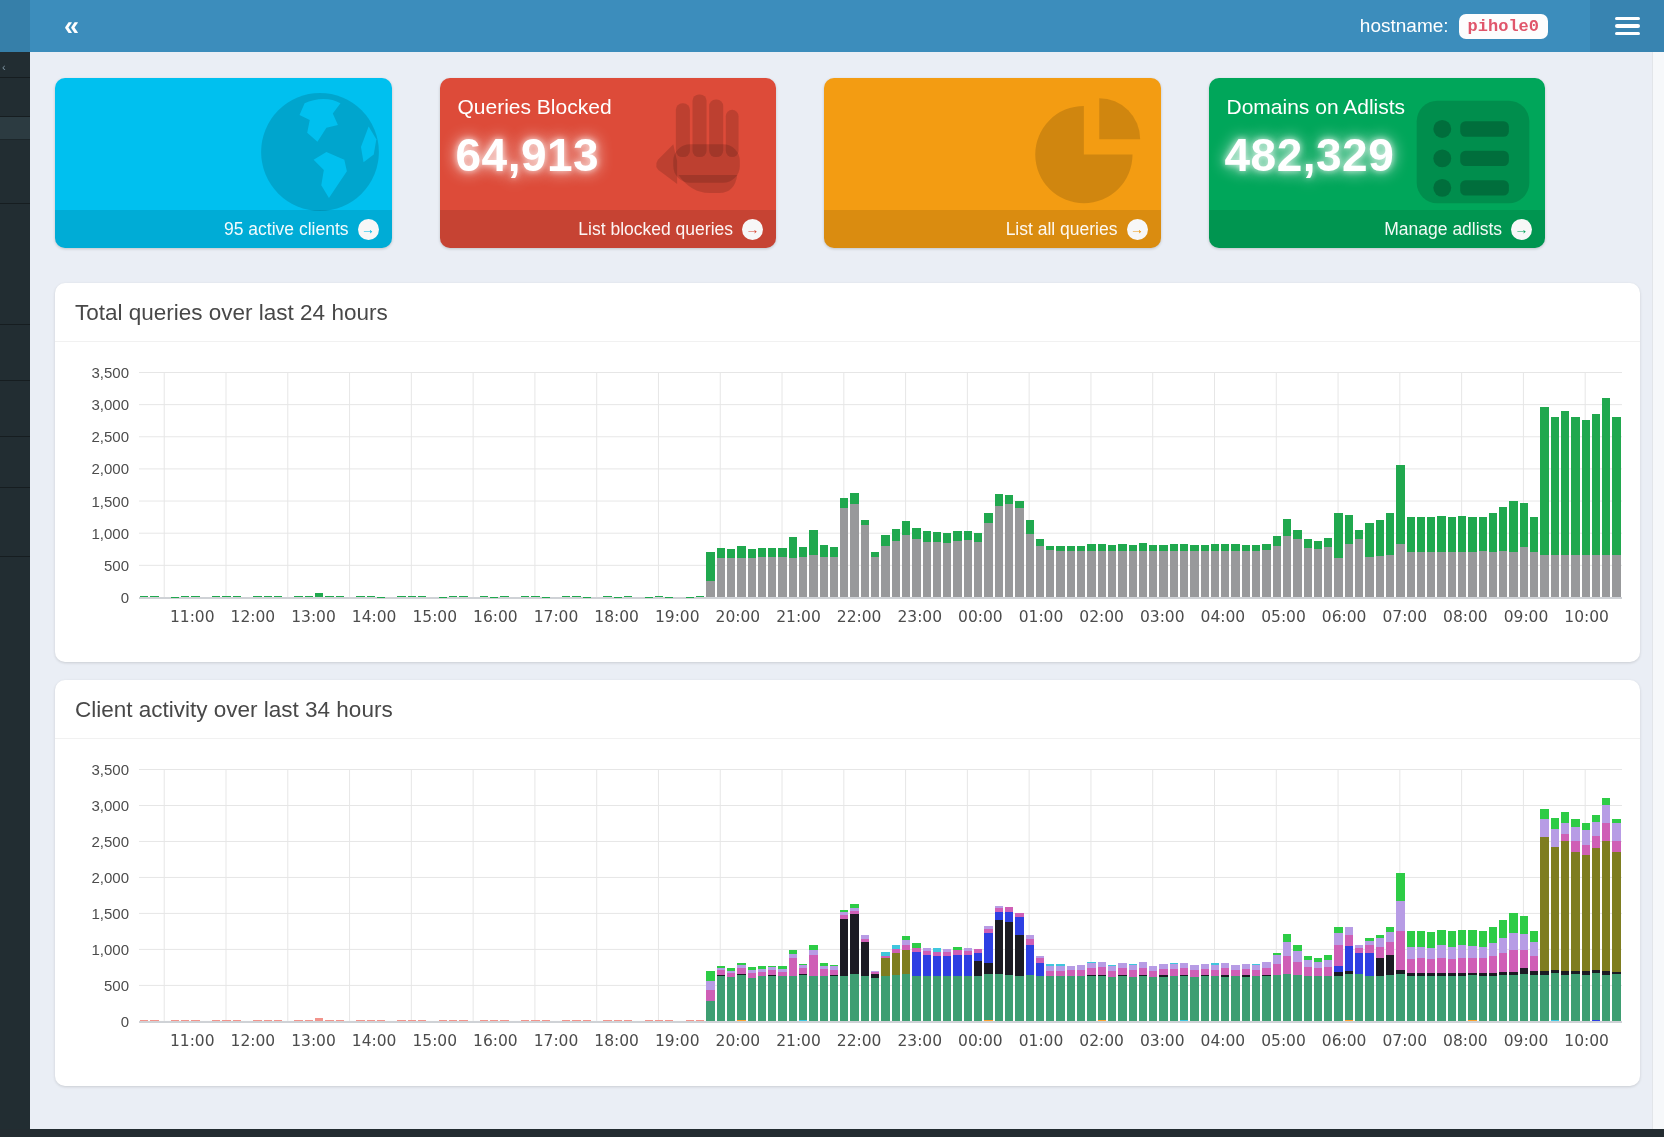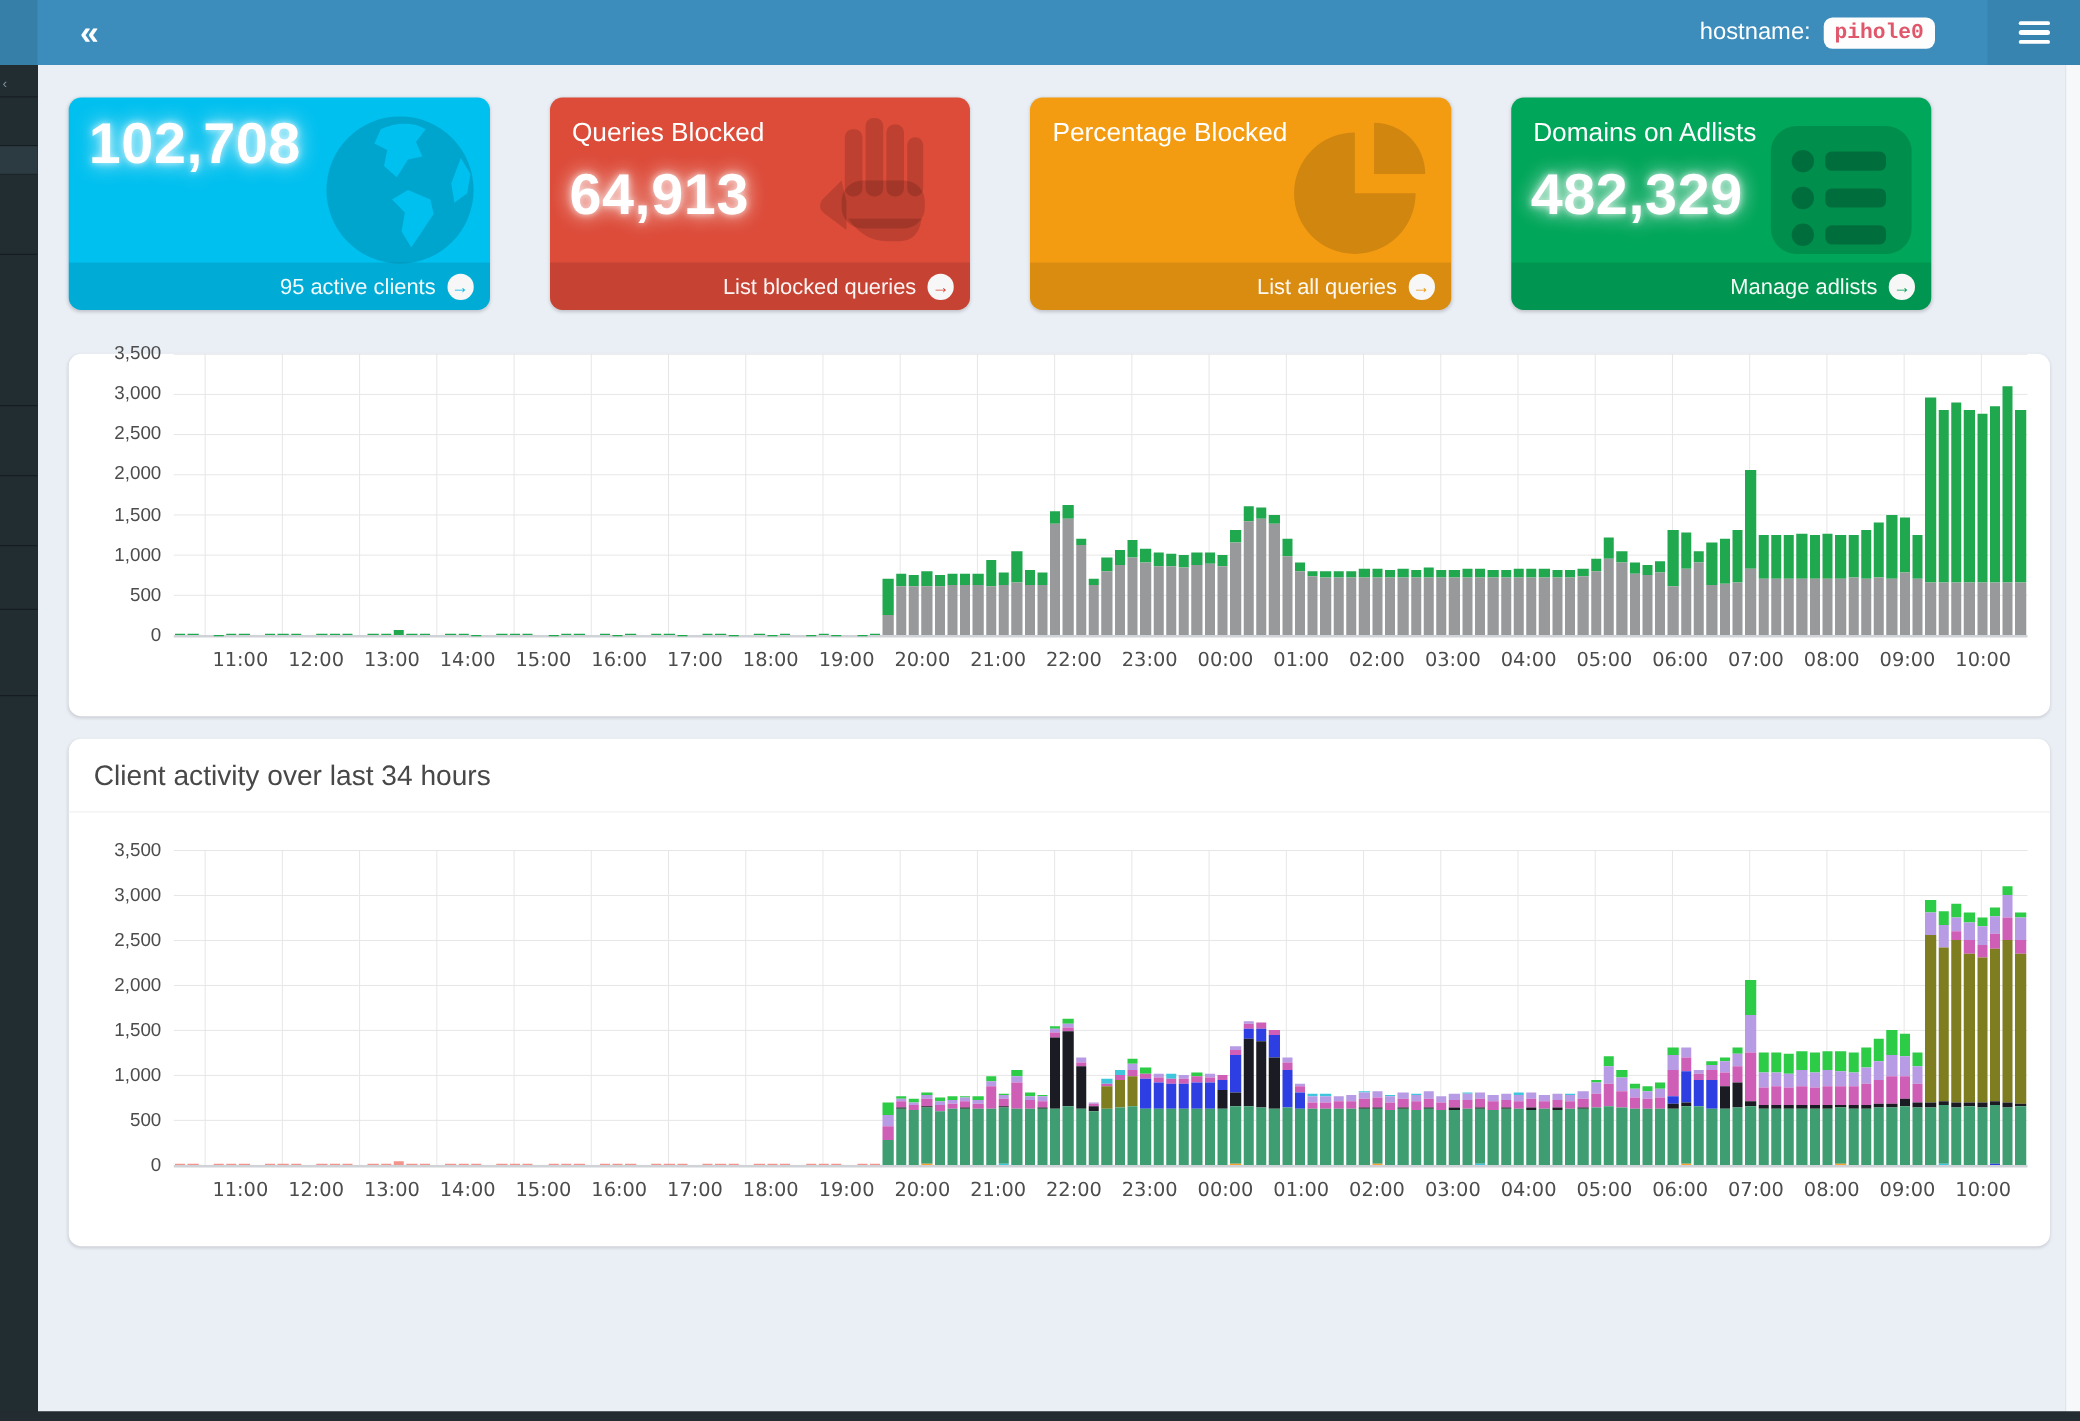--- a/index.html
+++ b/index.html
@@ -97,21 +97,20 @@
 </aside>
 
 <div class="scroll-track"></div>
 <div class="page-footer"></div>
 
 <div class="main">
   <div class="content">
 
     <div class="cards" id="cards-row">
       <div class="card" style="--c: #00c0ef;">
-        <div class="card-value">102,708</div>
         <div class="card-icon"><svg viewBox="0 0 100 100">
               <circle cx="50" cy="50" r="46" fill="rgba(0,0,0,0.14)"></circle>
               <path fill="var(--c)" d="M38 12c8-4 20-5 28 0l-6 8 4 9-9 2-7 11-8-7 2-10-8-4z"></path>
               <path fill="var(--c)" d="M55 50l14 6 2 9-8 12-6 9-6-10 2-12-8-8z"></path>
               <path fill="var(--c)" d="M88 30l6 10-2 12-8 6-2-12z"></path>
             </svg></div>
         <div class="card-footer">
           <span class="card-footer-text">95 active clients</span>
           <span class="arrow-circle">→</span>
         </div>
@@ -131,21 +130,20 @@
                 <path d="M30 68 q10 14 24 14 l8 0 q12 0 14-14 z"></path>
               </g>
             </svg></div>
         <div class="card-footer">
           <span class="card-footer-text">List blocked queries</span>
           <span class="arrow-circle">→</span>
         </div>
       </div>
 
       <div class="card" style="--c: #f39c12;">
-        <div class="card-title">Percentage Blocked</div>
         <div class="card-icon"><svg viewBox="0 0 100 100">
               <g fill="rgba(0,0,0,0.14)">
                 <path d="M46 52 L46 14 A38 38 0 1 0 84 52 Z"></path>
                 <path d="M58 40 L58 8 A32 32 0 0 1 90 40 Z"></path>
               </g>
             </svg></div>
         <div class="card-footer">
           <span class="card-footer-text">List all queries</span>
           <span class="arrow-circle">→</span>
         </div>
@@ -166,20 +164,21 @@
               </g>
             </svg></div>
         <div class="card-footer">
           <span class="card-footer-text">Manage adlists</span>
           <span class="arrow-circle">→</span>
         </div>
       </div>
     </div>
 
     <section class="chart-card" id="chart1">
+      <div class="chart-title">Total queries over last 24 hours</div>
       <div class="chart-body">
         <div class="plot-row">
           <div class="y-axis plot-1">
               <span style="top: 0%;">3,500</span>
               <span style="top: 14.2857%;">3,000</span>
               <span style="top: 28.5714%;">2,500</span>
               <span style="top: 42.8571%;">2,000</span>
               <span style="top: 57.1429%;">1,500</span>
               <span style="top: 71.4286%;">1,000</span>
               <span style="top: 85.7143%;">500</span>

